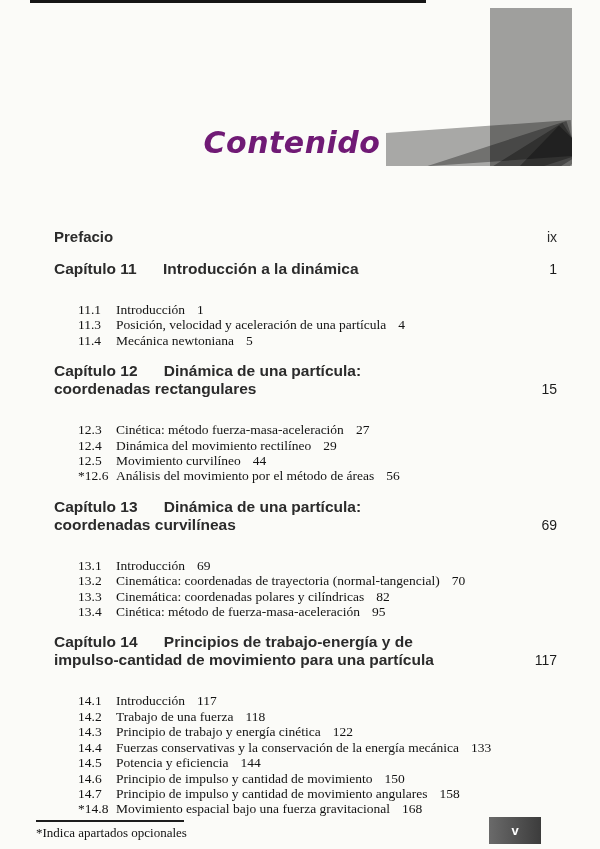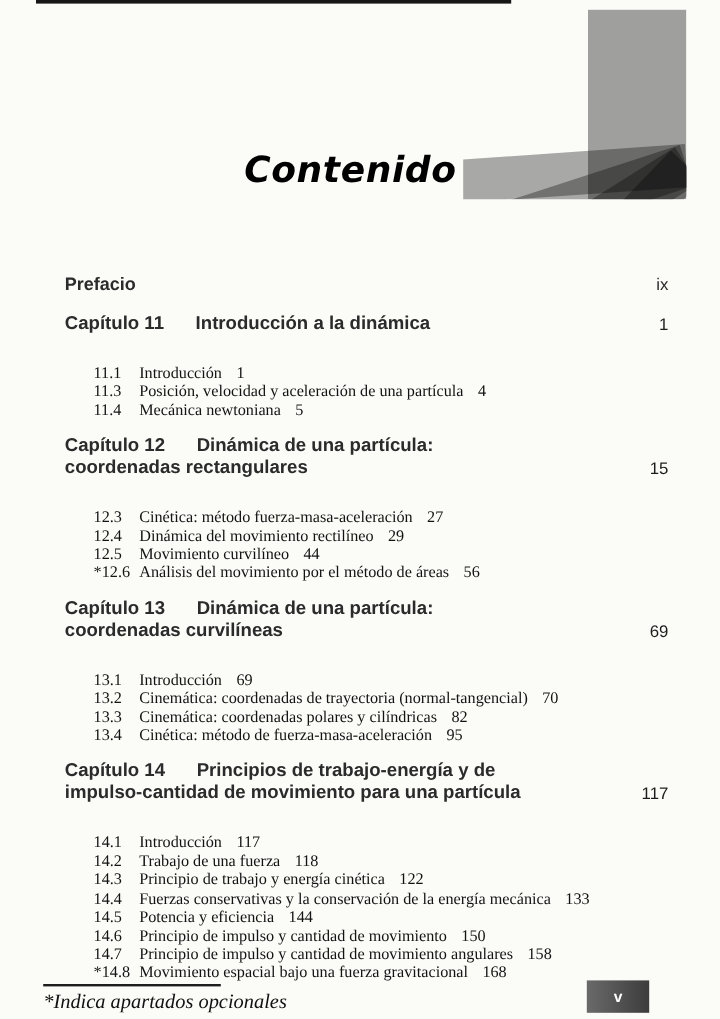--- a/index.html
+++ b/index.html
@@ -24,21 +24,21 @@
   .b1 { transform:rotate(-4deg); }
   .b2 { transform:rotate(-18deg); }
   .b3 { transform:rotate(-32deg); }
   .b4 { transform:rotate(-46deg); }
 
   .title {
     width:540px; text-align:center;
     font-family:"DejaVu Sans", sans-serif;
     font-size:30px; line-height:34px;
     font-weight:bold; font-style:italic;
-    letter-spacing:0.5px; color:#000000;padding-left:44px;
+    letter-spacing:0.5px; color:#701a75;padding-left:44px;
   }
 
   .toc { padding-left:54px; }
 
   .front-row {
     display:flex; justify-content:space-between; align-items:baseline;
     margin-top:68px; width:503px;
     font-size:15px; font-weight:bold; line-height:18px; color:#2b2b2b;
   }
   .front-page { font-weight:normal; font-size:14px; }
@@ -55,21 +55,21 @@
     margin-top:24px;
     font-family:"Liberation Serif", serif;
     font-size:13.5px; line-height:15.4px; color:#131313;
   }
   .toc-row { padding-left:24px; }
   .sec-num { display:inline-block; width:38px; }
   .sec-page { margin-left:12px; }
 
   .footnote { position:absolute; left:36px; top:820px; }
   .footnote-rule { width:148px; height:2px; background:#1d1d1d; margin-bottom:3px; }
-  .footnote-text { font-family:"Liberation Serif", serif; font-size:17px; color:#111;font-style:italic; }
+  .footnote-text { font-family:"Liberation Serif", serif; font-size:13px; color:#111; }
 
   .page-badge {
     position:absolute; left:489px; top:817px; width:52px; height:27px;
     background:linear-gradient(90deg,#6a6a6a,#3c3c3c);
     color:#ffffff; display:flex; align-items:center; justify-content:center;
     font-size:13px; font-weight:bold;
   }
 </style>
 </head>
 <body>

